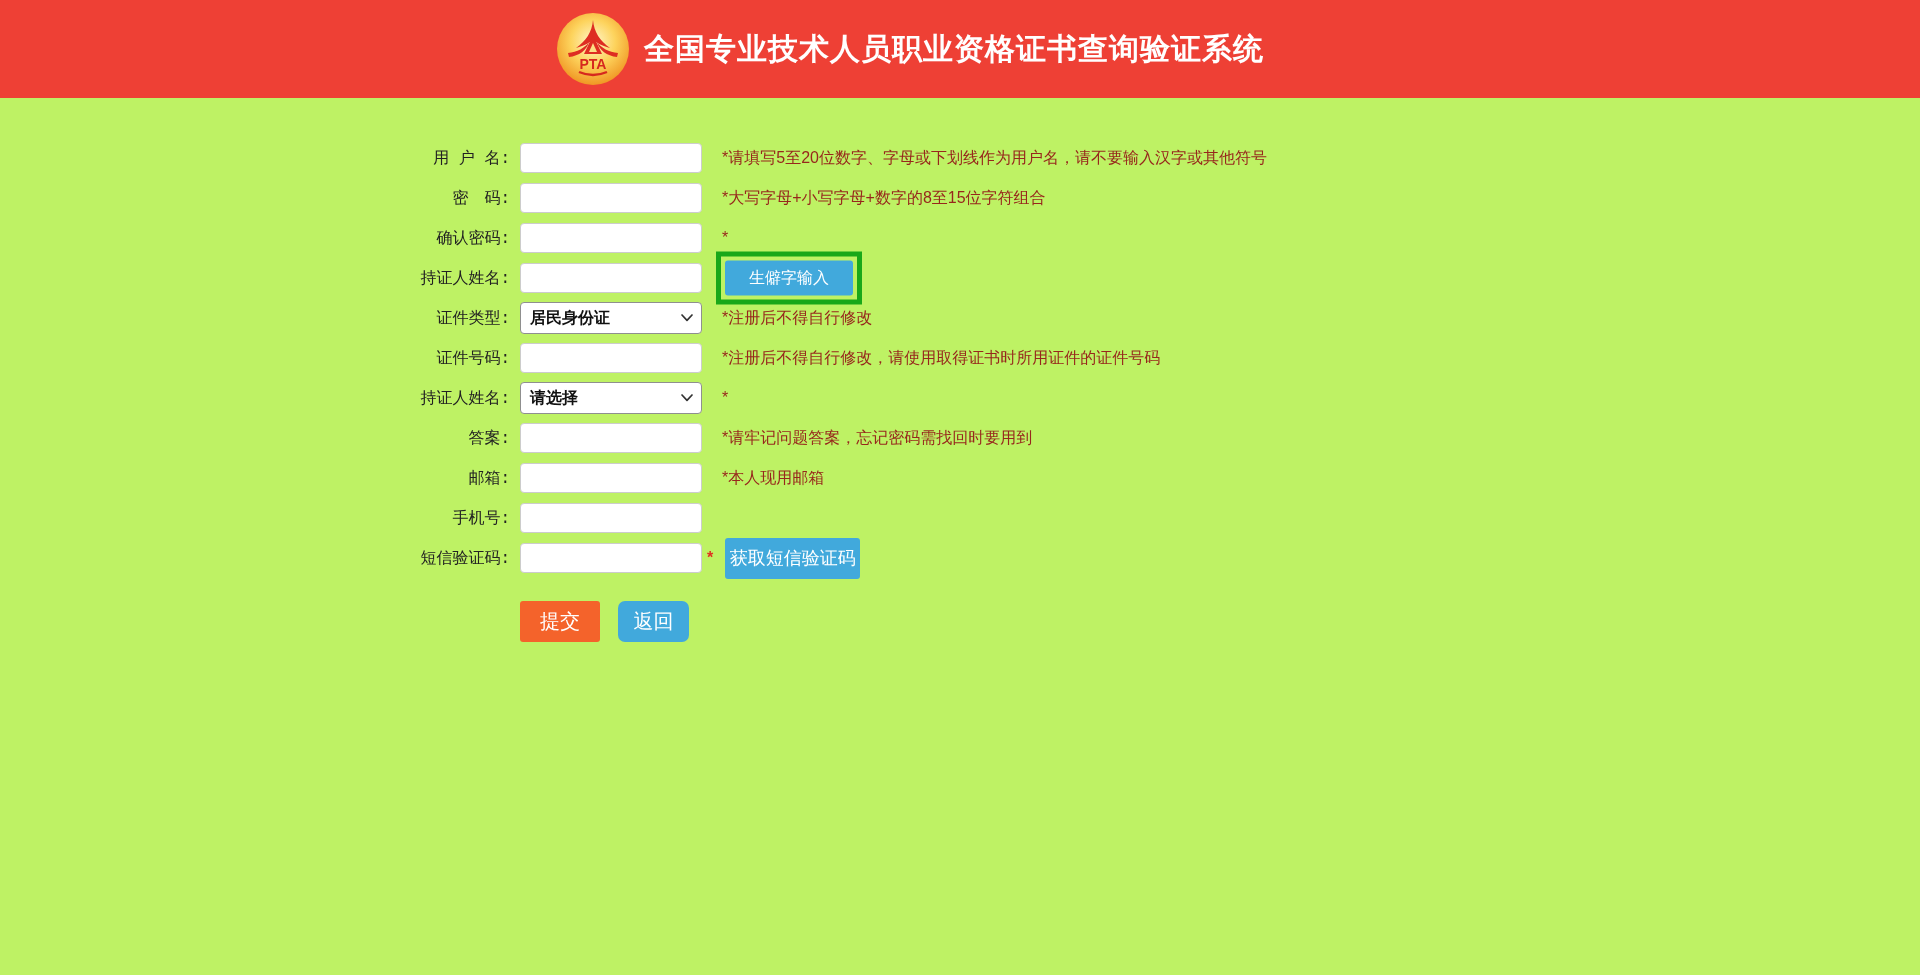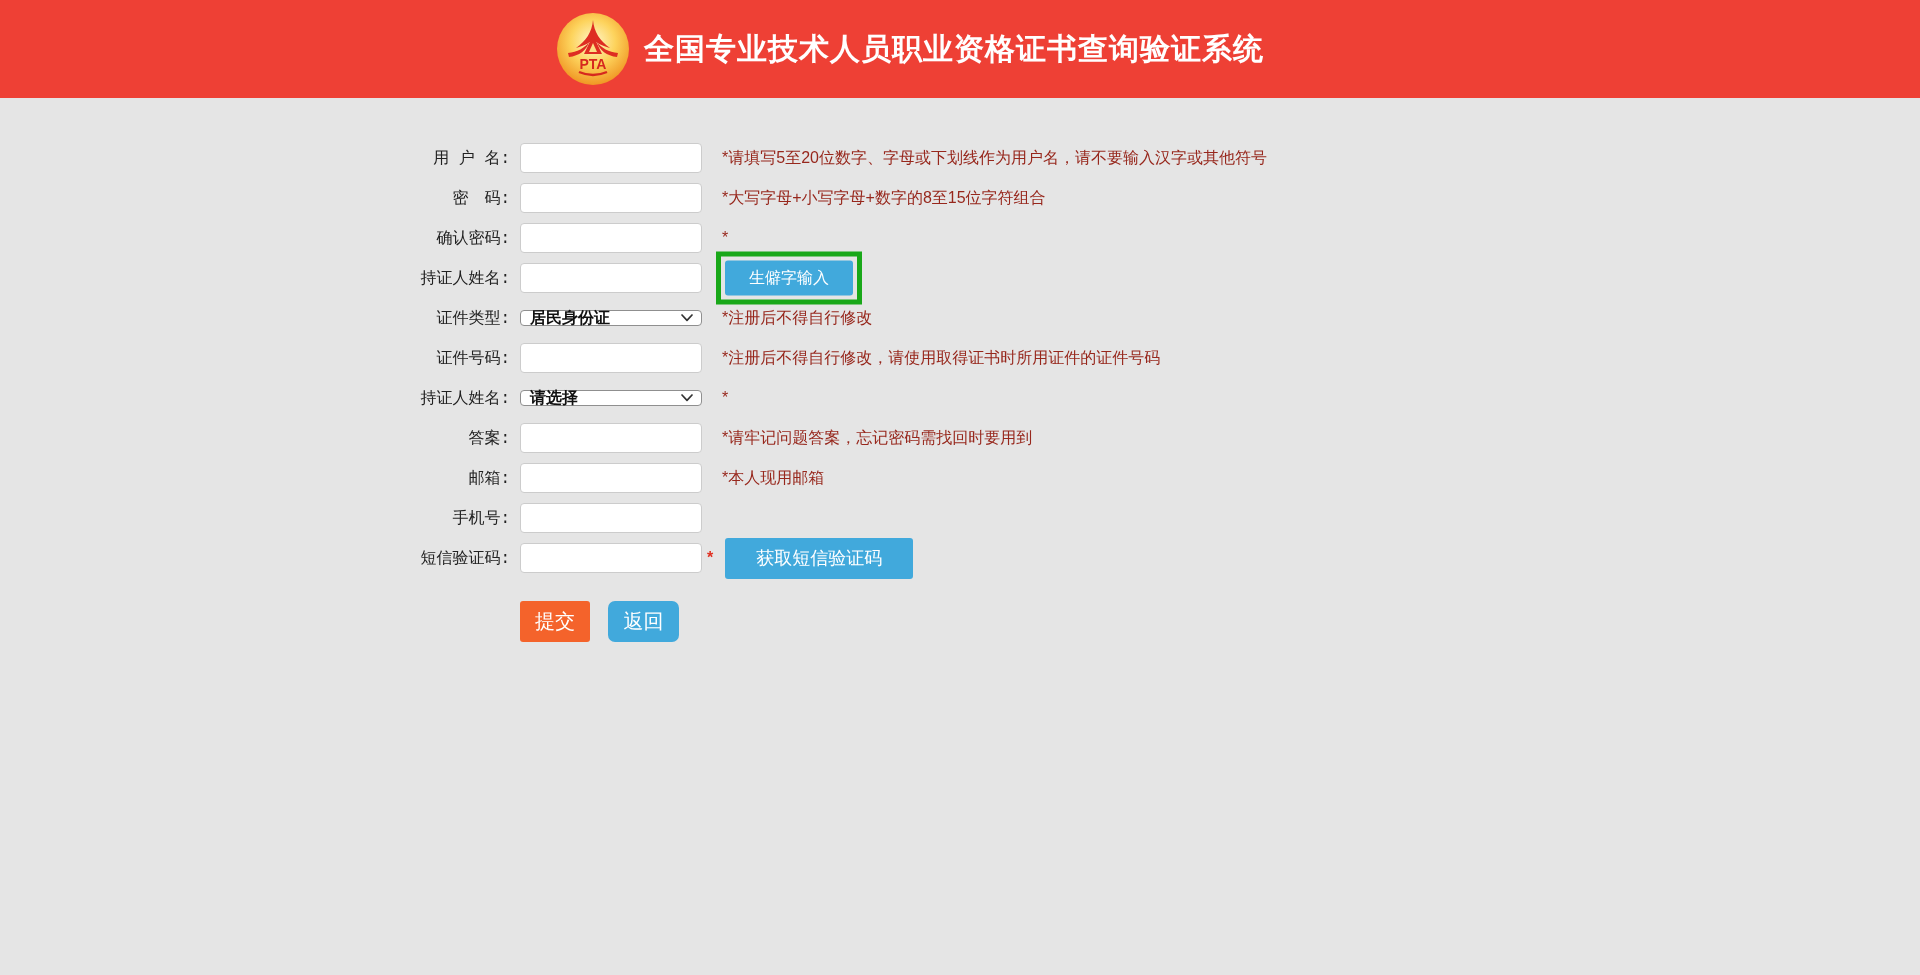--- a/index.html
+++ b/index.html
@@ -6,61 +6,61 @@
     --header-bg:#ee4035;
     --primary-blue:#41a9dc;
     --submit-orange:#f4632b;
     --highlight-green:#19a819;
     --hint-red:#97271c;
     --required-red:#e03021;
   }
   *{margin:0;padding:0;box-sizing:border-box;}
   html,body{width:1920px;height:975px;background:#ffffff;overflow:hidden;
     font-family:"Liberation Sans","DejaVu Sans",sans-serif;}
-  .page{position:relative;width:1920px;height:975px;background:#e5e5e5;}
+  .page{position:relative;width:1920px;height:975px;background:#bef264;}
 
   
   .header{position:absolute;top:0;left:0;width:1920px;height:98px;
     background:var(--header-bg);}
   .header-inner{position:absolute;left:556px;top:0;height:98px;
     display:flex;align-items:center;gap:14px;}
   .logo{width:74px;height:74px;flex:0 0 auto;}
   .header-title{color:#ffffff;font-size:30px;font-weight:700;letter-spacing:1px;
     white-space:nowrap;}
 
   
   .form{position:absolute;left:330px;top:138px;}
   .row{position:relative;display:flex;align-items:center;height:40px;}
   .lbl{width:190px;text-align:right;padding-right:10px;font-size:16px;color:#222;
     white-space:pre;flex:0 0 auto;font-family:Liberation Mono, monospace;}
   .txt{width:182px;height:30px;border:1px solid #cccccc;border-radius:4px;
     background:#fff;font-size:15px;padding:0 8px;outline:none;flex:0 0 auto;}
-  .sel{width:182px;height:16px;border:1px solid #8f8f8f;border-radius:4px;
+  .sel{width:182px;height:32px;border:1px solid #8f8f8f;border-radius:4px;
     background:#fff;display:flex;align-items:center;justify-content:space-between;
     padding:0 8px 0 9px;cursor:default;flex:0 0 auto;}
   .sel-text{font-size:16px;font-weight:700;color:#111;}
   .chev{display:flex;align-items:center;}
   .hint{margin-left:20px;font-size:16px;color:var(--hint-red);white-space:nowrap;}
   .req{margin-left:5px;font-size:16px;color:var(--required-red);font-weight:700;}
 
   
   .green-box{position:absolute;left:375px;top:50%;transform:translateY(-50%);
     border:5px solid var(--highlight-green);padding:4px;background:transparent;
     z-index:3;margin-left:11px;}
   .rare-btn{display:block;width:128px;height:35px;background:var(--primary-blue);
     color:#ffffff;font-size:16px;border:none;border-radius:3px;cursor:pointer;
     font-family:inherit;}
 
-  .sms-btn{margin-left:12px;width:188px;height:41px;background:var(--primary-blue);
+  .sms-btn{margin-left:12px;width:135px;height:41px;background:var(--primary-blue);
     color:#ffffff;font-size:18px;border:none;border-radius:3px;cursor:pointer;
     flex:0 0 auto;font-family:inherit;}
 
   
   .actions{position:absolute;left:520px;top:601px;display:flex;gap:18px;}
-  .btn-submit{width:70px;height:41px;background:var(--submit-orange);color:#fff;
+  .btn-submit{width:80px;height:41px;background:var(--submit-orange);color:#fff;
     font-size:20px;border:none;border-radius:3px;cursor:pointer;font-family:Liberation Mono, monospace;}
   .btn-back{width:71px;height:41px;background:var(--primary-blue);color:#fff;
     font-size:20px;border:none;border-radius:7px;cursor:pointer;font-family:inherit;}
 </style>
 </head>
 <body>
 
 <div class="page">
 
   <div class="header">

